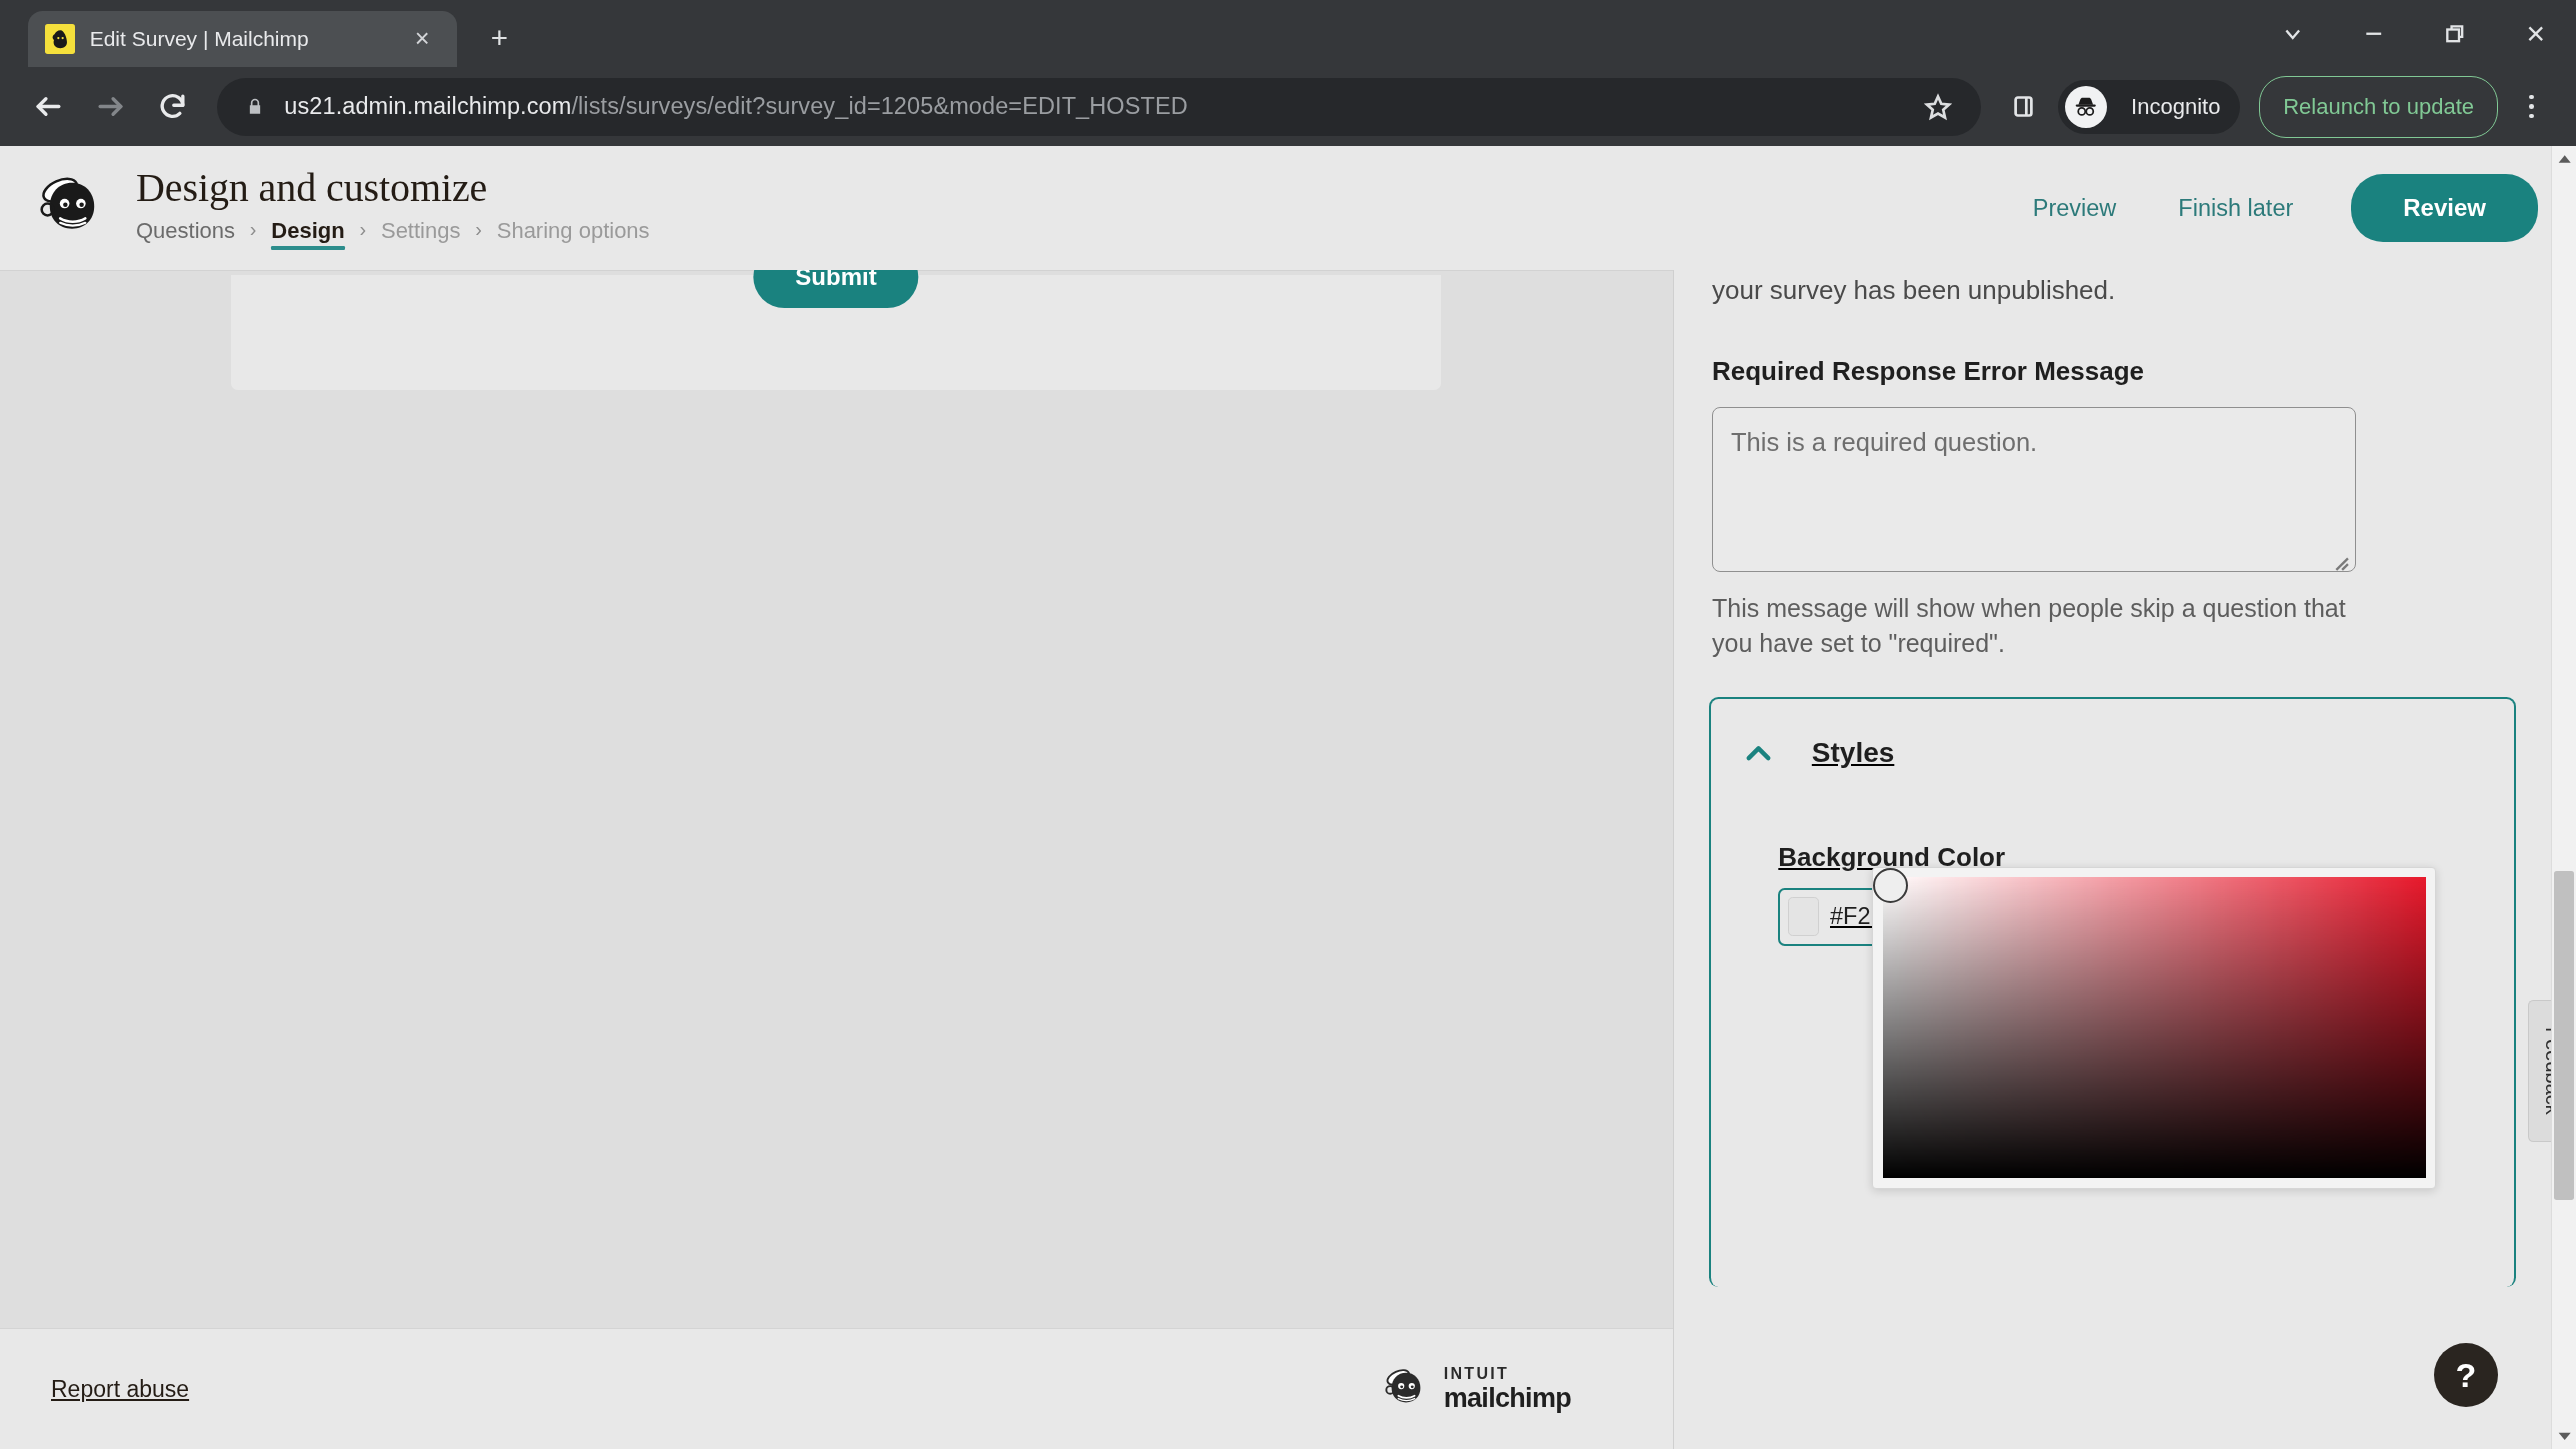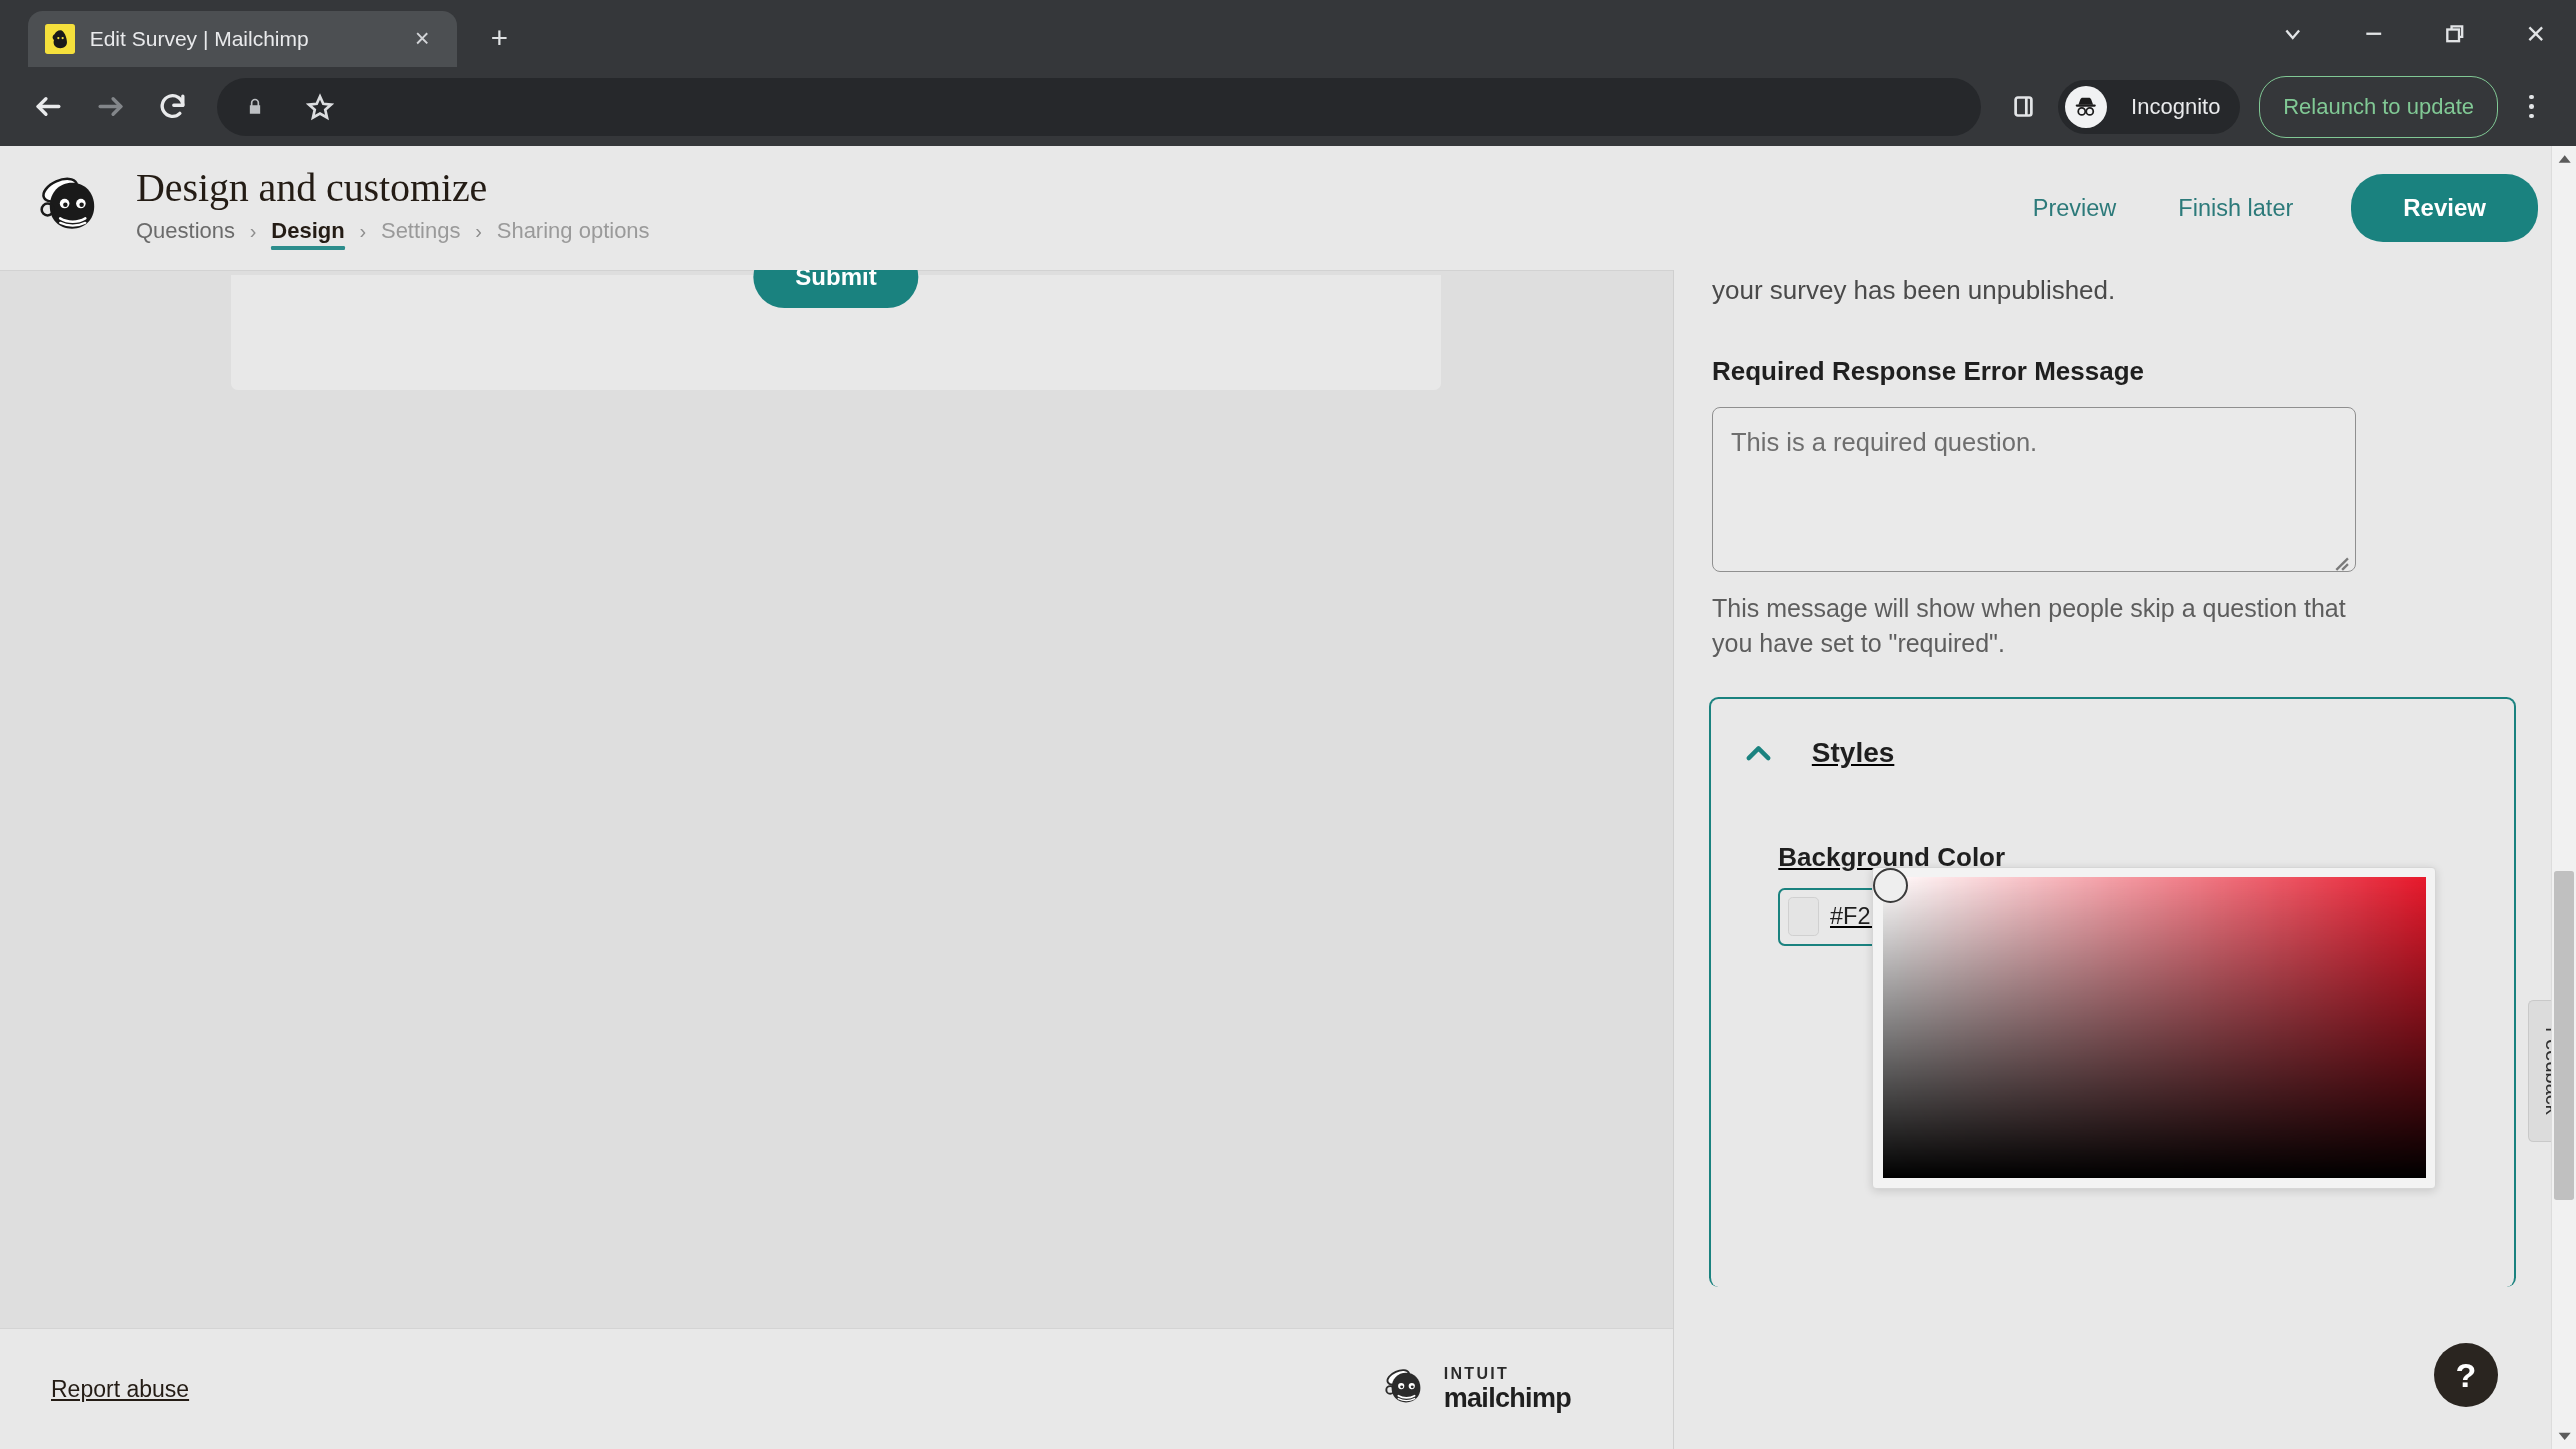--- a/index.html
+++ b/index.html
@@ -111,21 +111,21 @@
     height:124px; background:#e8e8e8; display:flex; align-items:center;
     padding:0 38px 0 35px; position:relative; z-index:5;
   }
   .mc-logo { width:74px; height:74px; flex:none; margin-right:27px; }
   .mc-logo svg { width:74px; height:74px; }
   .hgroup { flex:none; }
   .page-title {
     font-family:"Liberation Serif", serif; font-size:40px; color:#241c15;
     letter-spacing:-0.1px; line-height:1.08;
   }
-  .crumbs { display:flex; align-items:center; gap:0; margin-top:9.4px; }
+  .crumbs { display:flex; gap:0; margin-top:9.4px; }
   .crumb {
     font-size:22px; color:#6b6b6b; padding-bottom:6px; position:relative;
     white-space:nowrap;
   }
   .crumb.active { color:#241c15; font-weight:bold; }
   .crumb.active:after {
     content:""; position:absolute; left:0; right:0; bottom:0; height:4.7px;
     background:#2c8d8c; border-radius:1.3px;
   }
   .crumb.dim { color:#9a9a9a; }
@@ -334,20 +334,21 @@
           <polyline points="20,4 20,11 13,11"></polyline>
         </svg>
     </div>
 
     <div class="omnibox">
       <span class="lock">
         <svg viewBox="0 0 24 24">
             <path d="M7 10V7a5 5 0 0 1 10 0v3h1.2v10H5.8V10H7zm2 0h6V7a3 3 0 0 0-6 0v3z"></path>
           </svg>
       </span>
+      <span class="url"><span>us21.admin.mailchimp.com</span><span class="path">/lists/surveys/edit?survey_id=1205&amp;mode=EDIT_HOSTED</span></span>
       <span class="star">
         <svg viewBox="0 0 24 24">
             <polygon points="12,3 14.8,9.2 21.5,9.9 16.5,14.4 18,21 12,17.6 6,21 7.5,14.4 2.5,9.9 9.2,9.2"></polygon>
           </svg>
       </span>
     </div>
 
     <div class="tb-icon">
       <svg viewBox="0 0 24 24">
           <rect x="5" y="4" width="14" height="16" rx="2"></rect>

